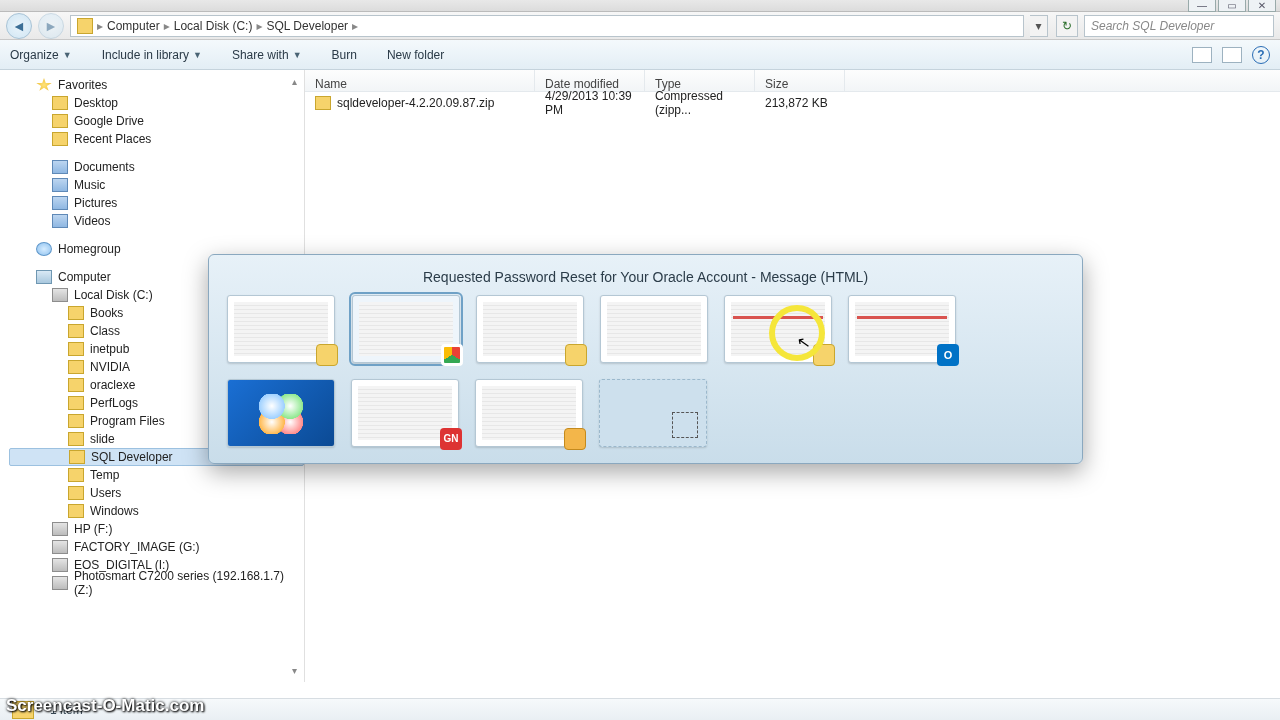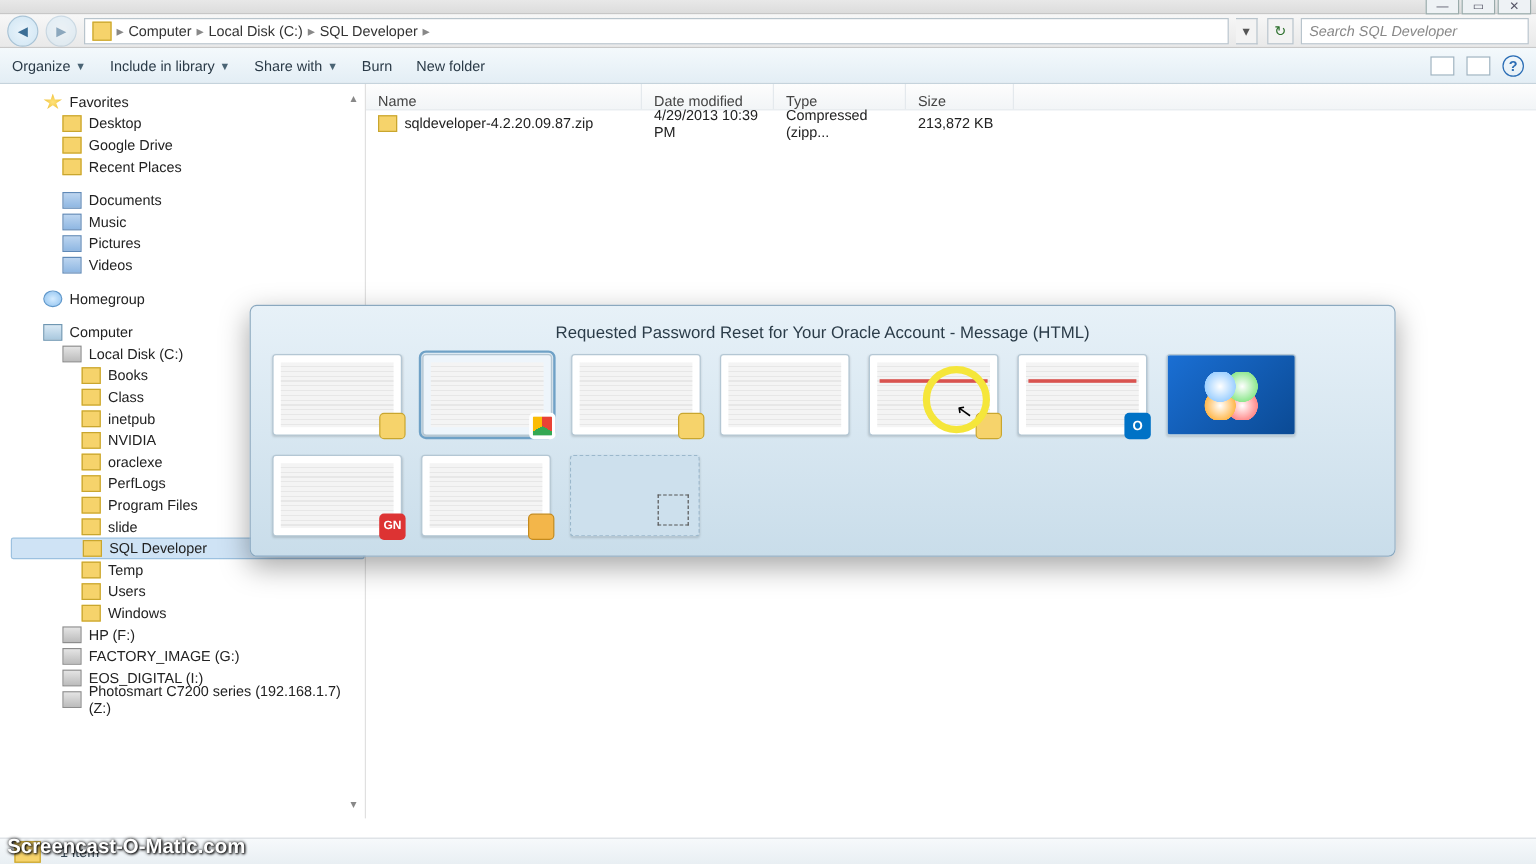--- a/index.html
+++ b/index.html
@@ -12,21 +12,21 @@
 .addrbar{height:28px;background:linear-gradient(#f7f7f7,#e9e9e9);display:flex;align-items:center;padding:0 6px;gap:6px;border-bottom:1px solid #c8c8c8}
 .navbtn{width:26px;height:26px;border-radius:50%;background:radial-gradient(#eaf4fb,#cfe5f3);border:1px solid #a8c3d6;display:flex;align-items:center;justify-content:center;color:#3b6e96;font-size:14px}
 .breadcrumb{flex:1;height:22px;background:#fff;border:1px solid #b8c4cc;display:flex;align-items:center;padding:0 6px;gap:4px;font-size:12px;color:#333}
 .breadcrumb .sep{color:#888}
 .bc-icon{width:16px;height:16px;background:#f6d36b;border:1px solid #c9a62e;display:inline-block}
 .dd{width:18px;height:22px;border:1px solid #b8c4cc;border-left:none;background:#f3f3f3;display:flex;align-items:center;justify-content:center;color:#555}
 .refresh{width:22px;height:22px;border:1px solid #b8c4cc;background:#f3f3f3;display:flex;align-items:center;justify-content:center;color:#2a6e2a;margin-left:2px}
 .searchbox{width:190px;height:22px;border:1px solid #b8c4cc;background:#fff;color:#888;padding:0 6px;font-style:italic;display:flex;align-items:center}
 
 
-.toolbar{height:30px;background:linear-gradient(#f4f9fc,#e3eef5);border-bottom:1px solid #c5d3dc;display:flex;align-items:center;padding:0 10px;gap:20px;font-size:12px;color:#2a3a47}
+.toolbar{height:30px;background:linear-gradient(#f4f9fc,#e3eef5);border-bottom:1px solid #c5d3dc;display:flex;align-items:center;padding:0 10px;gap:30px;font-size:12px;color:#2a3a47}
 .toolbar .tbtn{display:flex;align-items:center;gap:4px;cursor:default}
 .toolbar .caret{font-size:9px;color:#4a6474}
 .toolbar .right{margin-left:auto;display:flex;align-items:center;gap:10px}
 .vicon{width:20px;height:16px;border:1px solid #9db2c0;background:#fff;display:inline-block}
 
 
 .main{display:flex;height:612px}
 .navpane{width:305px;border-right:1px solid #e0e0e0;position:relative;overflow:hidden}
 .tree{padding:6px 0 6px 8px;font-size:12px;color:#222}
 .titem{display:flex;align-items:center;height:18px;gap:6px;padding-left:0}
@@ -47,21 +47,21 @@
 .cols{display:flex;height:22px;align-items:center;border-bottom:1px solid #e4e9ed;font-size:12px;color:#444;background:linear-gradient(#fdfdfd,#f2f5f7)}
 .col{padding:0 10px;border-right:1px solid #e4e9ed;height:100%;display:flex;align-items:flex-end}
 .row{display:flex;align-items:center;height:22px;font-size:12px;color:#222}
 .row .cell{padding:0 10px}
 .fico{width:16px;height:14px;background:#f6d36b;border:1px solid #c9a62e;display:inline-block;margin-right:6px}
 
 
 .status{position:absolute;left:0;right:0;bottom:0;height:22px;border-top:1px solid #d7dde2;background:linear-gradient(#f6f9fb,#e9eff3);display:flex;align-items:center;padding:0 12px;font-size:12px;color:#3a4a56;gap:10px}
 
 
-.switcher{position:absolute;left:208px;top:254px;width:955px;height:210px;border-radius:6px;background:linear-gradient(#e7f1f8,#c9ddea);border:1px solid #8aa8bf;box-shadow:0 8px 24px rgba(0,0,0,.35);padding:10px 18px}
+.switcher{position:absolute;left:208px;top:254px;width:875px;height:210px;border-radius:6px;background:linear-gradient(#e7f1f8,#c9ddea);border:1px solid #8aa8bf;box-shadow:0 8px 24px rgba(0,0,0,.35);padding:10px 18px}
 .switcher h3{font-weight:400;font-size:14px;text-align:center;color:#2b3c49;margin:4px 0 10px}
 .thumbs{display:flex;flex-wrap:wrap;gap:16px}
 .thumb{width:108px;height:68px;background:#fff;border:1px solid #b4c7d4;border-radius:3px;position:relative;box-shadow:0 1px 2px rgba(0,0,0,.15)}
 .thumb.sel{outline:2px solid #6fa1c6;outline-offset:1px;background:#eef5fb}
 .thumb .badge{position:absolute;right:-4px;bottom:-4px;width:22px;height:22px;border-radius:4px}
 .b-chrome{background:conic-gradient(#e94235 0 120deg,#34a853 120deg 240deg,#fbbc05 240deg 360deg);border-radius:50%;border:3px solid #fff}
 .b-fld{background:#f6d36b;border:1px solid #c9a62e}
 .b-outlook{background:#0072c6;color:#fff;font:bold 11px/22px Arial;text-align:center}
 .b-mail{background:#f3b64a;border:1px solid #c48a1d}
 .b-gn{background:#d33;color:#fff;font:bold 10px/22px Arial;text-align:center}

